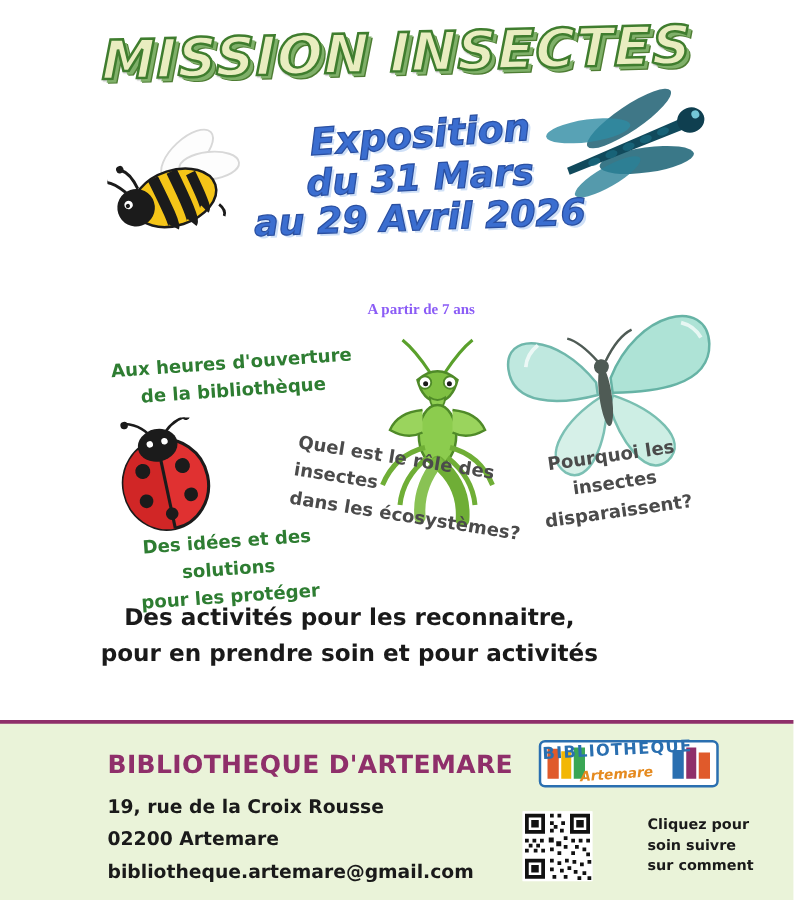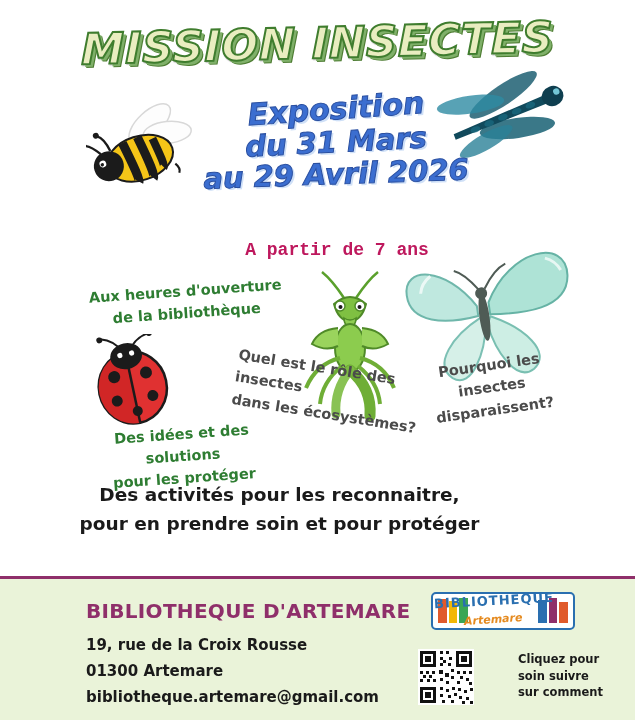--- a/index.html
+++ b/index.html
@@ -60,24 +60,24 @@
   .expo .l1 { font-size: 30px; transform: rotate(-4deg); display:block; }
   .expo .l2 { font-size: 29px; transform: rotate(-3deg); display:block; }
   .expo .l3 { font-size: 29px; transform: rotate(-2deg); display:block; }
 
   .age {
     position: absolute;
     top: 240px;
     left: 232px;
     width: 210px;
     text-align: center;
-    color: #be185d;
-    font-size: 18px;
-    font-weight: bold;
-    font-family: Liberation Mono, monospace;
+    color: #8b5cf6;
+    font-size: 12px;
+    font-weight: bold;
+    font-family: Liberation Serif, serif;
   }
 
   
   .note {
     position: absolute;
     color: #2e7d32;
     font-family: "DejaVu Sans", sans-serif;
     font-weight: bold;
     font-size: 14.5px;
     line-height: 1.5;
@@ -362,28 +362,28 @@
     <div>disparaissent?</div>
   </div>
 
   <div class="note idees">
     <div>Des idées et des solutions</div>
     <div>pour les protéger</div>
   </div>
 
   <div class="activities">
     <div>Des activités pour les reconnaitre,</div>
-    <div>pour en prendre soin et pour protéger</div>
+    <div>pour en prendre soin et pour activités</div>
   </div>
 
   <div class="footer">
     <div class="footer-name">BIBLIOTHEQUE D'ARTEMARE</div>
     <div class="footer-lines">
       <div>19, rue de la Croix Rousse</div>
-      <div>01300 Artemare</div>
+      <div>02200 Artemare</div>
       <div>bibliotheque.artemare@gmail.com</div>
     </div>
 
     <div class="biblio-logo">
       <svg viewBox="0 0 146 46" width="146" height="46" aria-hidden="true">
         <rect x="2" y="4" width="142" height="36" rx="4" fill="#ffffff" stroke="#2a6fb0" stroke-width="2"></rect>
         <rect x="8" y="10" width="9" height="24" fill="#e05a2b"></rect>
         <rect x="19" y="12" width="8" height="22" fill="#f2b705"></rect>
         <rect x="29" y="9" width="9" height="25" fill="#3aa655"></rect>
         <rect x="108" y="11" width="9" height="23" fill="#2a6fb0"></rect>

